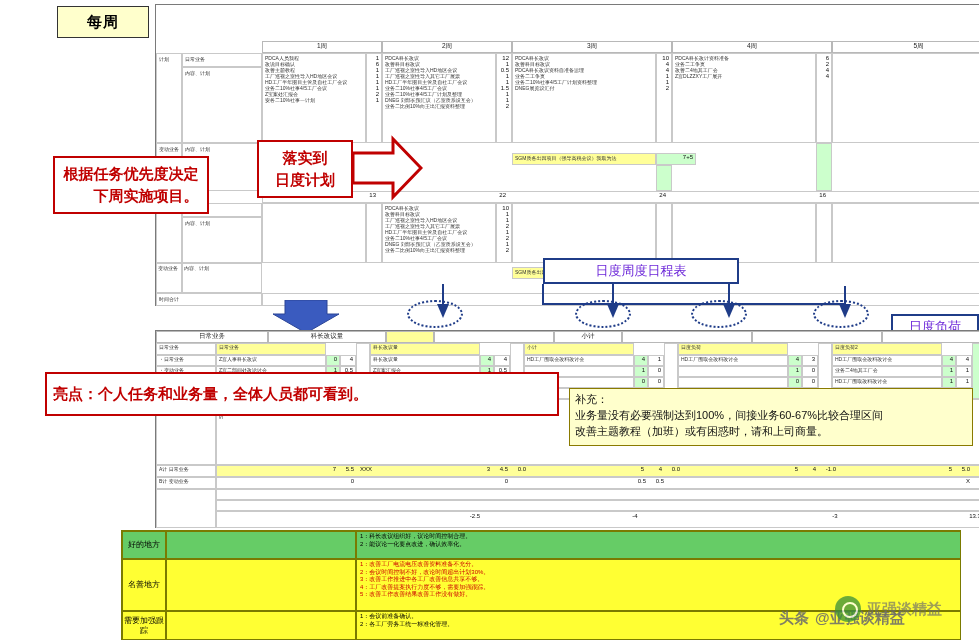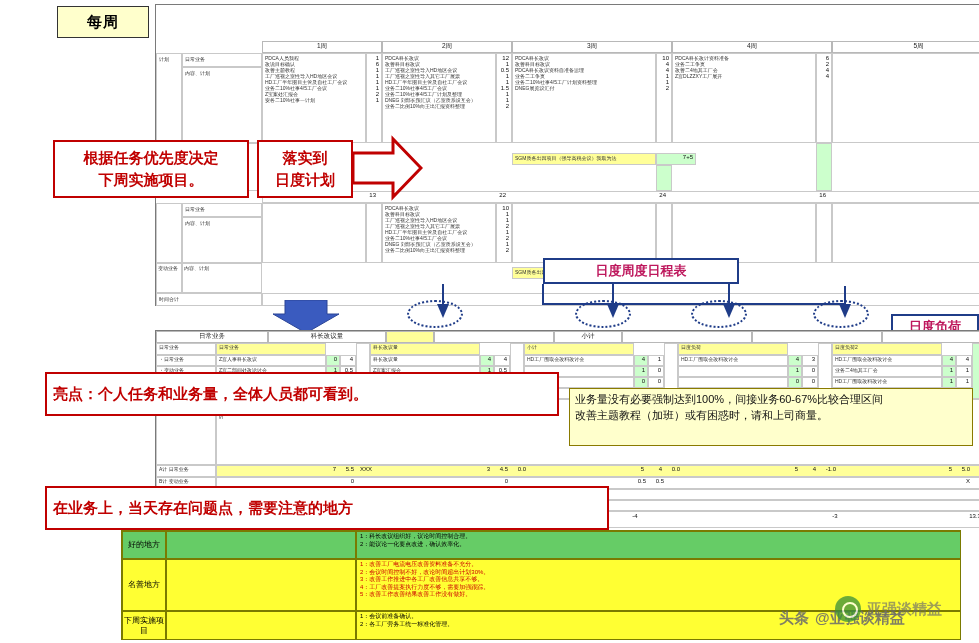--- a/index.html
+++ b/index.html
@@ -32,21 +32,21 @@
     background:#ffffff;border:2px solid #c00000;color:#c00000;font-weight:bold;
     display:flex;align-items:center;justify-content:center;text-align:center;
     font-size:15px;line-height:1.5;padding:2px 6px;
   }
   .callout.left{justify-content:flex-start;text-align:left;}
 
   
   .arrow-right{position:absolute;}
   .arrow-down{position:absolute;}
   .bluelabel{
-    border:2px solid #1f3c88;background:#ffffff;color:#be185d;font-size:13px;font-weight:bold;
+    border:2px solid #1f3c88;background:#ffffff;color:#6d28d9;font-size:13px;font-weight:normal;
     display:flex;align-items:center;justify-content:center;
   }
   .dashcircle{border:2px dotted #1f3c88;border-radius:50%;}
 
   
   .note{
     background:#ffffcc;border:1px solid #8a7a00;color:#111;font-size:11px;line-height:1.45;
     padding:3px 5px;
   }
 
@@ -236,21 +236,21 @@
     <div class="abs cellbox" style="left:516px;top:198px;width:144px;height:60px;"></div>
     <div class="abs cellbox" style="left:660px;top:198px;width:16px;height:60px;"></div>
     <div class="abs cellbox" style="left:676px;top:198px;width:157px;height:60px;"></div>
     <div class="abs cellbox" style="left:833px;top:198px;width:16px;height:60px;"></div>
     <div class="abs cellbox" style="left:106px;top:198px;width:104px;height:60px;"></div>
     <div class="abs cellbox" style="left:210px;top:198px;width:16px;height:60px;"></div>
 
     <div class="abs cellbox" style="left:106px;top:288px;width:743px;height:13px;"></div>
   </div>
 
-  <div class="abs callout" style="left:18px;top:140px;width:196px;height:58px;white-space:pre-line;">根据任务优先度决定
+  <div class="abs callout" style="left:18px;top:156px;width:156px;height:58px;white-space:pre-line;text-align:right;">根据任务优先度决定
 下周实施项目。</div>
 
   <div class="abs callout" style="left:222px;top:140px;width:96px;height:58px;white-space:pre-line;">落实到
 日度计划</div>
 
   <div class="abs arrow-right" style="left:318px;top:135px;width:70px;height:66px;">
     <svg width="70" height="66" viewBox="0 0 70 66">
       <polygon points="0,18 40,18 40,4 68,33 40,62 40,48 0,48" fill="#ffffff" stroke="#c00000" stroke-width="3"></polygon>
     </svg>
   </div>
@@ -542,45 +542,45 @@
 
     <div class="abs num" style="left:300px;top:182px;width:40px;text-align:center;">-2.5</div>
     <div class="abs num" style="left:460px;top:182px;width:40px;text-align:center;">-4</div>
     <div class="abs num" style="left:660px;top:182px;width:40px;text-align:center;">-3</div>
     <div class="abs num" style="left:800px;top:182px;width:40px;text-align:center;">13.3</div>
   </div>
 
   <div class="abs callout left" style="left:10px;top:372px;width:514px;height:44px;">亮点：个人任务和业务量，全体人员都可看到。</div>
 
   <div class="abs note" style="left:534px;top:388px;width:404px;height:58px;">
+    <div>补充：</div>
     <div>业务量没有必要强制达到100%，间接业务60-67%比较合理区间</div>
     <div>改善主题教程（加班）或有困惑时，请和上司商量。</div>
   </div>
 
-  <div class="abs callout left" style="left:10px;top:486px;width:564px;height:44px;">在业务上，当天存在问题点，需要注意的地方</div>
 
   <div class="abs" style="left:86px;top:530px;width:840px;height:110px;border:1px solid #7a7a00;">
     <div class="abs btm-row-hdr btm-green" style="left:0;top:0;width:44px;height:28px;">好的地方</div>
     <div class="abs btm-cell btm-green" style="left:44px;top:0;width:190px;height:28px;"></div>
     <div class="abs btm-cell btm-green" style="left:234px;top:0;width:605px;height:28px;">
       <div>1：科长改议组织好，议论时间控制合理。</div>
       <div>2：能议论一化要点改进，确认效率化。</div>
     </div>
 
     <div class="abs btm-row-hdr btm-yellow" style="left:0;top:28px;width:44px;height:52px;">名善地方</div>
     <div class="abs btm-cell btm-yellow" style="left:44px;top:28px;width:190px;height:52px;"></div>
     <div class="abs btm-cell btm-yellow btm-red" style="left:234px;top:28px;width:605px;height:52px;">
       <div>1：改善工厂电流电压改善资料准备不充分。</div>
       <div>2：会议时间控制不好，改论时间超出计划30%。</div>
       <div>3：改善工作推进中各工厂改善信息共享不够。</div>
       <div>4：工厂改善提案执行力度不够，需要加强跟踪。</div>
       <div>5：改善工作改善结果改善工作没有做好。</div>
     </div>
 
-    <div class="abs btm-row-hdr btm-yellow" style="left:0;top:80px;width:44px;height:29px;">下周实施项目</div>
+    <div class="abs btm-row-hdr btm-yellow" style="left:0;top:80px;width:44px;height:29px;">需要加强跟踪</div>
     <div class="abs btm-cell btm-yellow" style="left:44px;top:80px;width:190px;height:29px;"></div>
     <div class="abs btm-cell btm-yellow" style="left:234px;top:80px;width:605px;height:29px;">
       <div>1：会议前准备确认。</div>
       <div>2：各工厂劳务工统一标准化管理。</div>
     </div>
   </div>
 
   <div class="abs" style="left:744px;top:598px;width:226px;height:40px;display:flex;align-items:center;gap:6px;">
     <span class="wm">头条</span>
     <span class="wm">@亚强谈精益</span>

